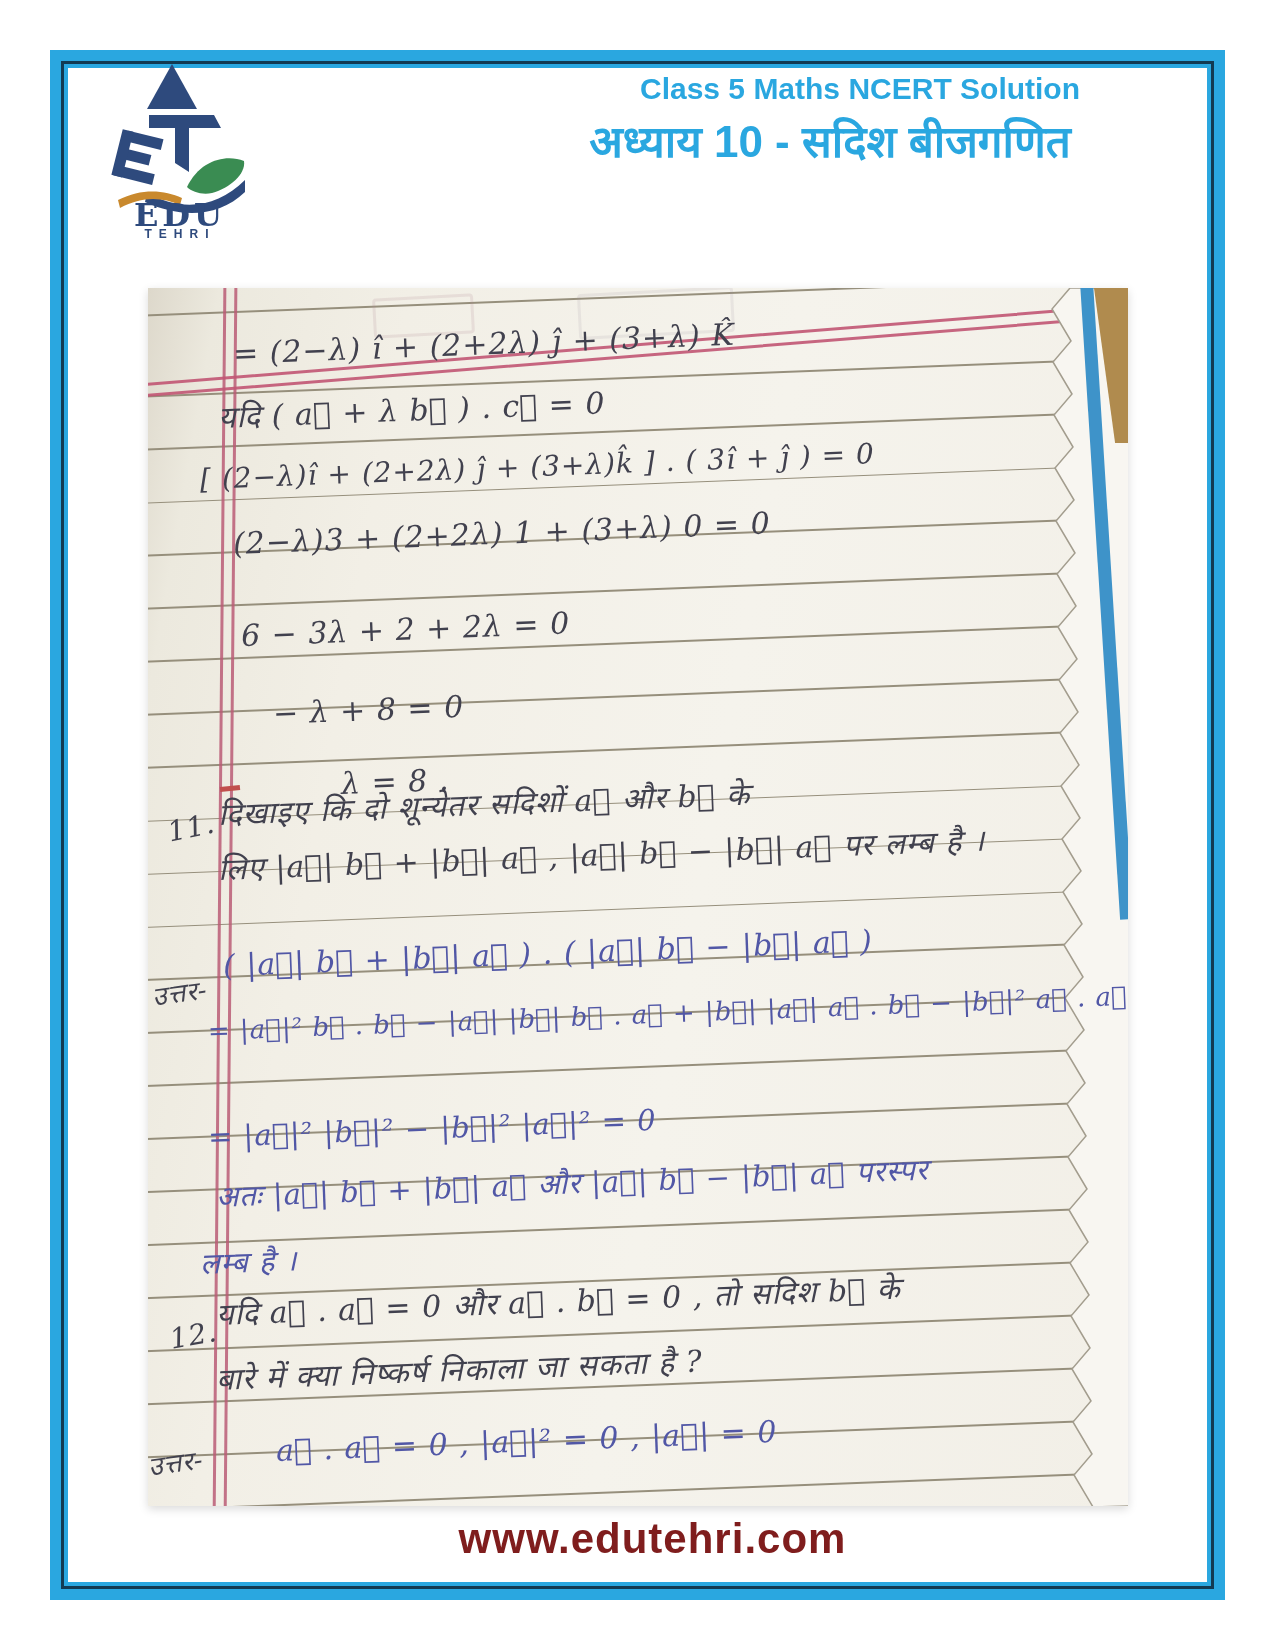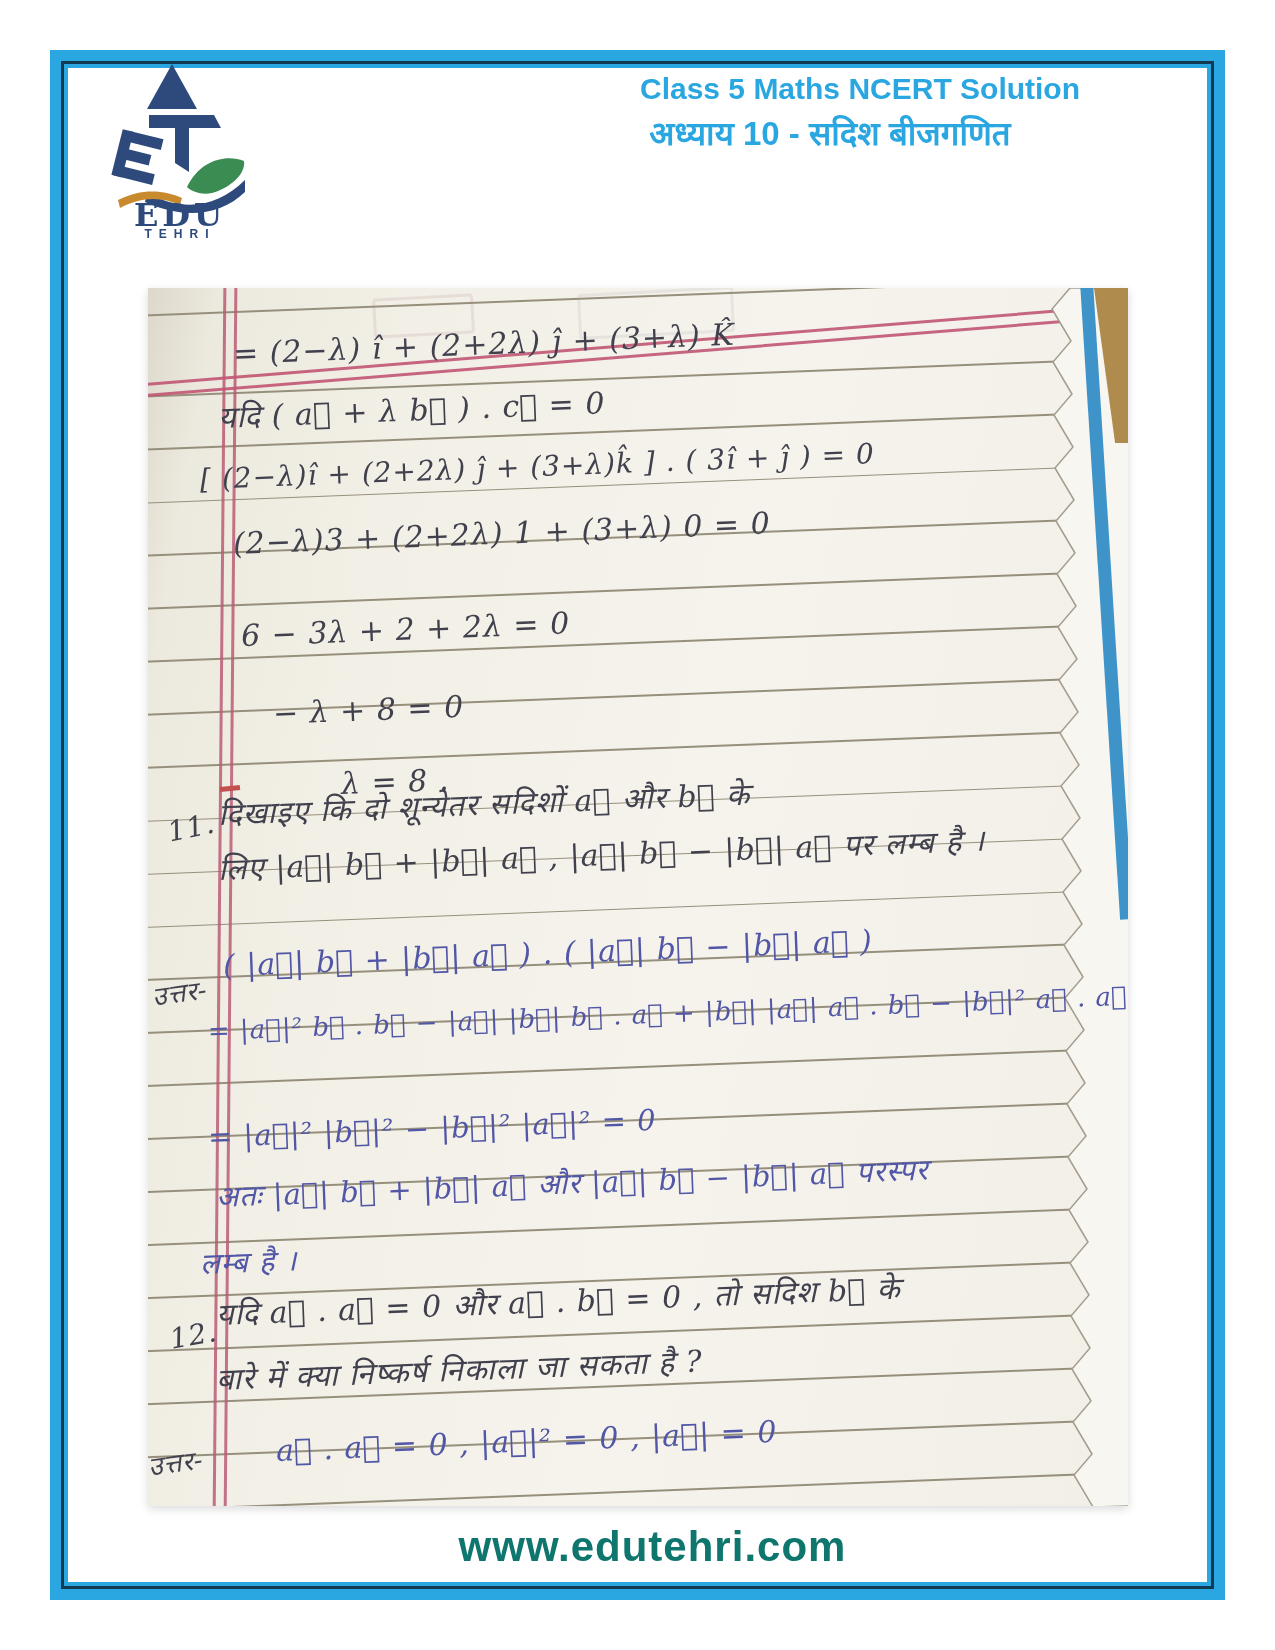--- a/index.html
+++ b/index.html
@@ -4,21 +4,21 @@
 <style>
   html,body{margin:0;padding:0;background:#ffffff;}
   .page{position:relative;width:1275px;height:1650px;background:#ffffff;overflow:hidden;
         font-family:"Liberation Sans",sans-serif;}
   .frame{position:absolute;inset:50px;pointer-events:none;
          box-shadow:inset 0 0 0 11px #2aa7e0, inset 0 0 0 14px #123a52, inset 0 0 0 18px #2aa7e0;}
   .logo{position:absolute;left:92px;top:60px;width:170px;height:180px;}
   .title-en{position:absolute;left:560px;top:72px;width:600px;text-align:center;
             font-size:30px;font-weight:bold;color:#2aa7e0;}
   .title-hi{position:absolute;left:530px;top:110px;width:600px;text-align:center;
-            font-size:33px;font-weight:bold;color:#2aa7e0;}
+            font-size:44px;font-weight:bold;color:#2aa7e0;}
   .photo{position:absolute;left:148px;top:288px;width:980px;height:1218px;overflow:hidden;
          background:linear-gradient(100deg,#ddd8cb 0,#ece9de 6%,#f2efe6 22%,#f5f3ec 55%,#f2efe7 100%);
          box-shadow:0 3px 9px rgba(0,0,0,.15);}
   .ruled{position:absolute;left:-70px;right:-70px;top:0;height:1300px;
          transform:rotate(-2.2deg);
          background:repeating-linear-gradient(180deg,rgba(0,0,0,0) 0 51.5px,#968f7c 51.5px 53px);
          background-position:0 38px;}
   .pink-v{position:absolute;left:70px;top:-6px;width:8px;height:1240px;
           border-left:3px solid rgba(186,92,118,.85);border-right:3px solid rgba(186,92,118,.85);
           transform:rotate(0.5deg);}
@@ -33,21 +33,21 @@
              transform:rotate(-3.6deg);}
   .tan{position:absolute;left:946px;top:0;width:34px;height:155px;background:#b08b4e;
        clip-path:polygon(0 0,100% 0,100% 100%,62% 100%);}
   .hw{position:absolute;white-space:nowrap;font-family:"DejaVu Serif",serif;font-style:italic;
       letter-spacing:1px;transform-origin:0 50%;transform:rotate(-2.2deg);font-size:30px;}
   .dark{color:#41414e;}
   .blue{color:#5157a6;}
   .reddash{position:absolute;left:72px;top:498px;width:20px;height:5px;background:#c1504e;
            transform:rotate(-6deg);}
   .footer{position:absolute;left:55px;right:55px;top:1515px;text-align:center;padding-left:30px;
-          color:#0f766e;font-size:42px;font-weight:bold;letter-spacing:1px;margin-top:8px;}
+          color:#7f1d1d;font-size:42px;font-weight:bold;letter-spacing:1px;}
 </style>
 </head>
 <body>
 
 <div class="page">
 
   <div class="frame"></div>
 
   <svg class="logo" viewBox="0 0 170 180">
     <polygon points="80,4 105,49 55,49" fill="#2e4a7d"></polygon>

